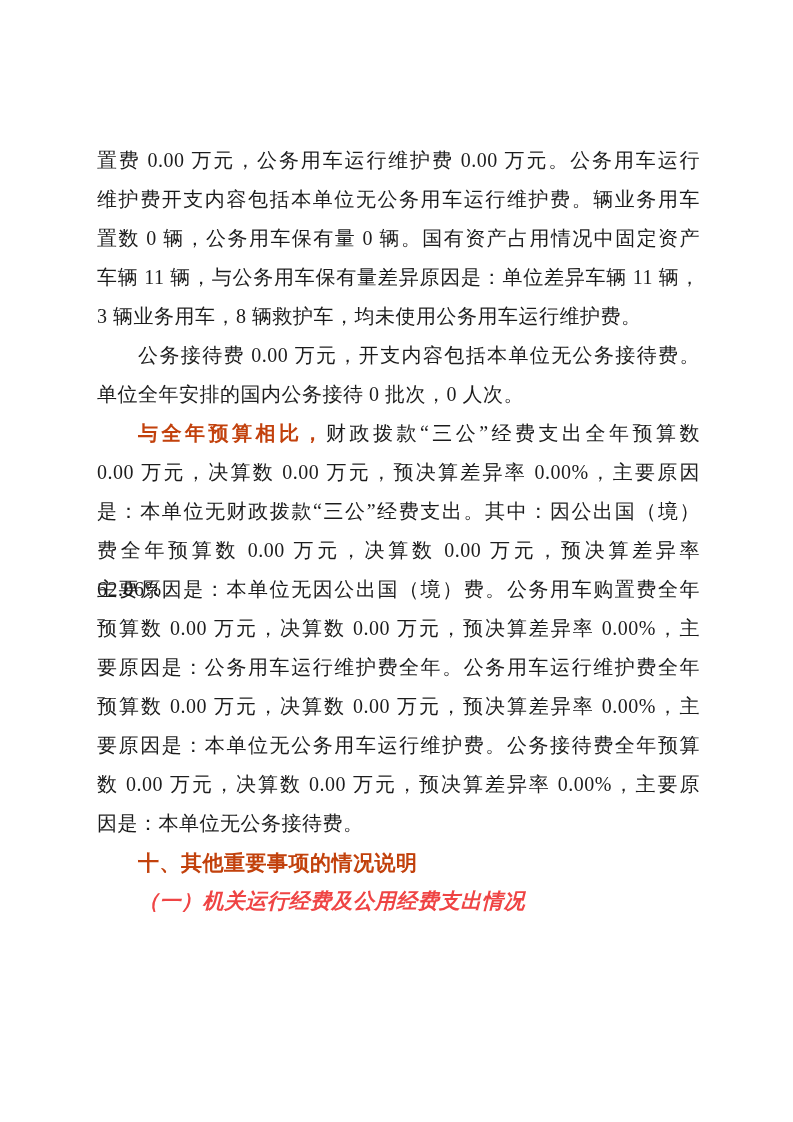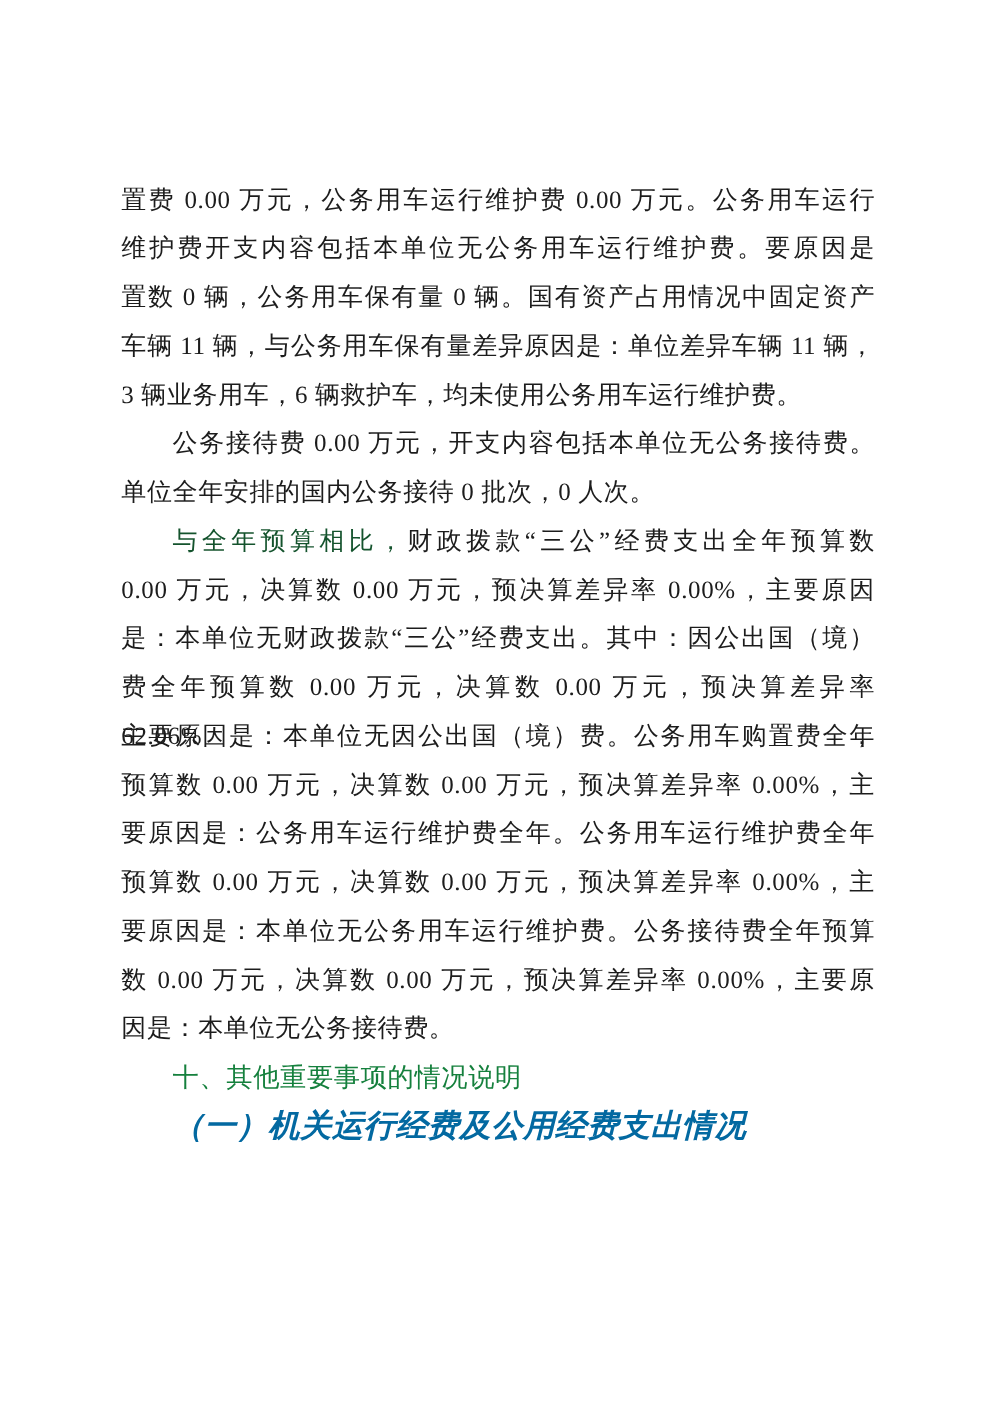--- a/index.html
+++ b/index.html
@@ -31,56 +31,56 @@
     overflow: visible;
   }
   .line.justify {
     text-align: justify;
     text-align-last: justify;
   }
   .line.indent {
     text-indent: 41px;
   }
   .line b {
-    font-weight: normal;
-    color: #14532d;
+    font-weight: bold;
+    color: #c2410c;
   }
   .line.heading {
     font-family: "Liberation Sans", "DejaVu Sans", sans-serif;
-    font-weight: normal;
+    font-weight: bold;
     font-size: 21px;
-    color: #15803d;
+    color: #c2410c;
   }
   .line.subheading {
     font-weight: bold;
-    font-size: 25px;
-    color: #0369a1;
+    font-size: 21px;
+    color: #ef4444;
     font-style: italic; 
   }
   .page-number {
     position: absolute;
     top: 1036px;
     left: 0;
     width: 100%;
     text-align: center;
     font-size: 15px;
     line-height: 22px;
     color: #222;
   }
 </style>
 </head>
 <body>
 
 <div class="page">
   <div class="text-block" id="text-block">
       <div class="line body justify"><span>置费 0.00 万元，公务用车运行维护费 0.00 万元。公务用车运行</span></div>
-      <div class="line body justify"><span>维护费开支内容包括本单位无公务用车运行维护费。要原因是</span></div>
+      <div class="line body justify"><span>维护费开支内容包括本单位无公务用车运行维护费。辆业务用车</span></div>
       <div class="line body justify"><span>置数 0 辆，公务用车保有量 0 辆。国有资产占用情况中固定资产</span></div>
       <div class="line body justify"><span>车辆 11 辆，与公务用车保有量差异原因是：单位差异车辆 11 辆，</span></div>
-      <div class="line body"><span>3 辆业务用车，6 辆救护车，均未使用公务用车运行维护费。</span></div>
+      <div class="line body"><span>3 辆业务用车，8 辆救护车，均未使用公务用车运行维护费。</span></div>
       <div class="line body indent justify"><span>公务接待费 0.00 万元，开支内容包括本单位无公务接待费。</span></div>
       <div class="line body"><span>单位全年安排的国内公务接待 0 批次，0 人次。</span></div>
       <div class="line body indent justify"><b>与全年预算相比，</b><span>财政拨款“三公”经费支出全年预算数</span></div>
       <div class="line body justify"><span>0.00 万元，决算数 0.00 万元，预决算差异率 0.00%，主要原因</span></div>
       <div class="line body justify"><span>是：本单位无财政拨款“三公”经费支出。其中：因公出国（境）</span></div>
       <div class="line body justify"><span>费全年预算数 0.00 万元，决算数 0.00 万元，预决算差异率 62.06%，</span></div>
       <div class="line body justify"><span>主要原因是：本单位无因公出国（境）费。公务用车购置费全年</span></div>
       <div class="line body justify"><span>预算数 0.00 万元，决算数 0.00 万元，预决算差异率 0.00%，主</span></div>
       <div class="line body justify"><span>要原因是：公务用车运行维护费全年。公务用车运行维护费全年</span></div>
       <div class="line body justify"><span>预算数 0.00 万元，决算数 0.00 万元，预决算差异率 0.00%，主</span></div>

